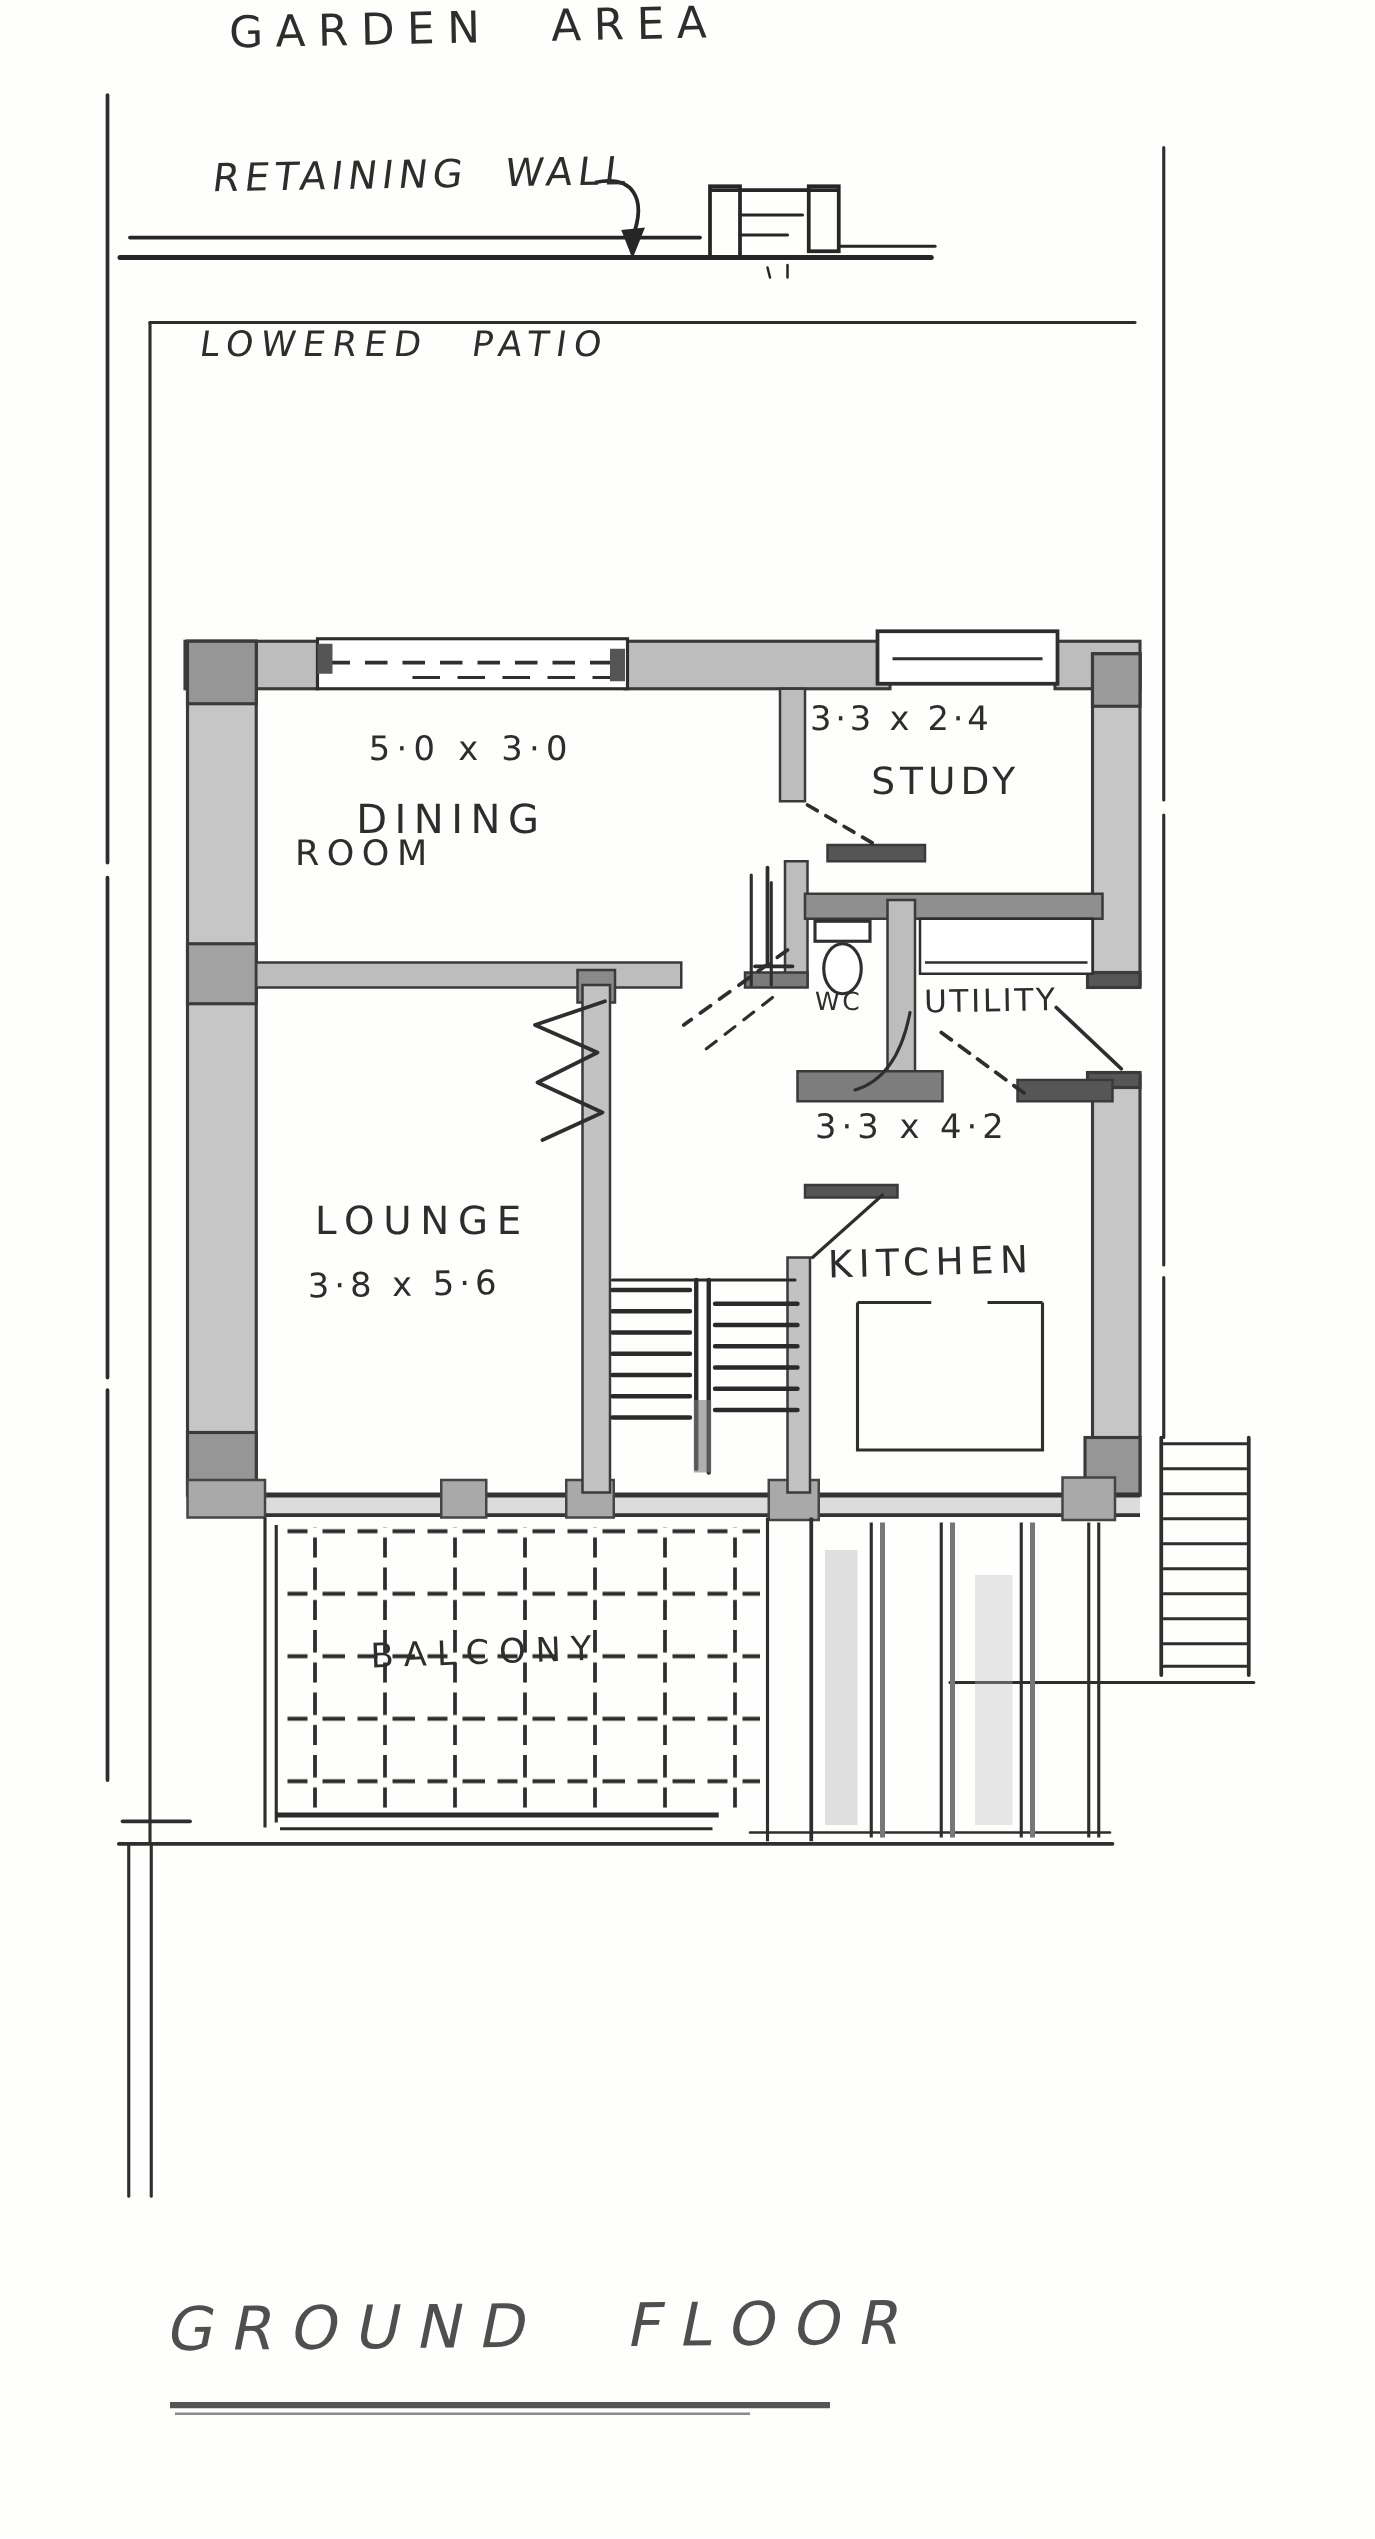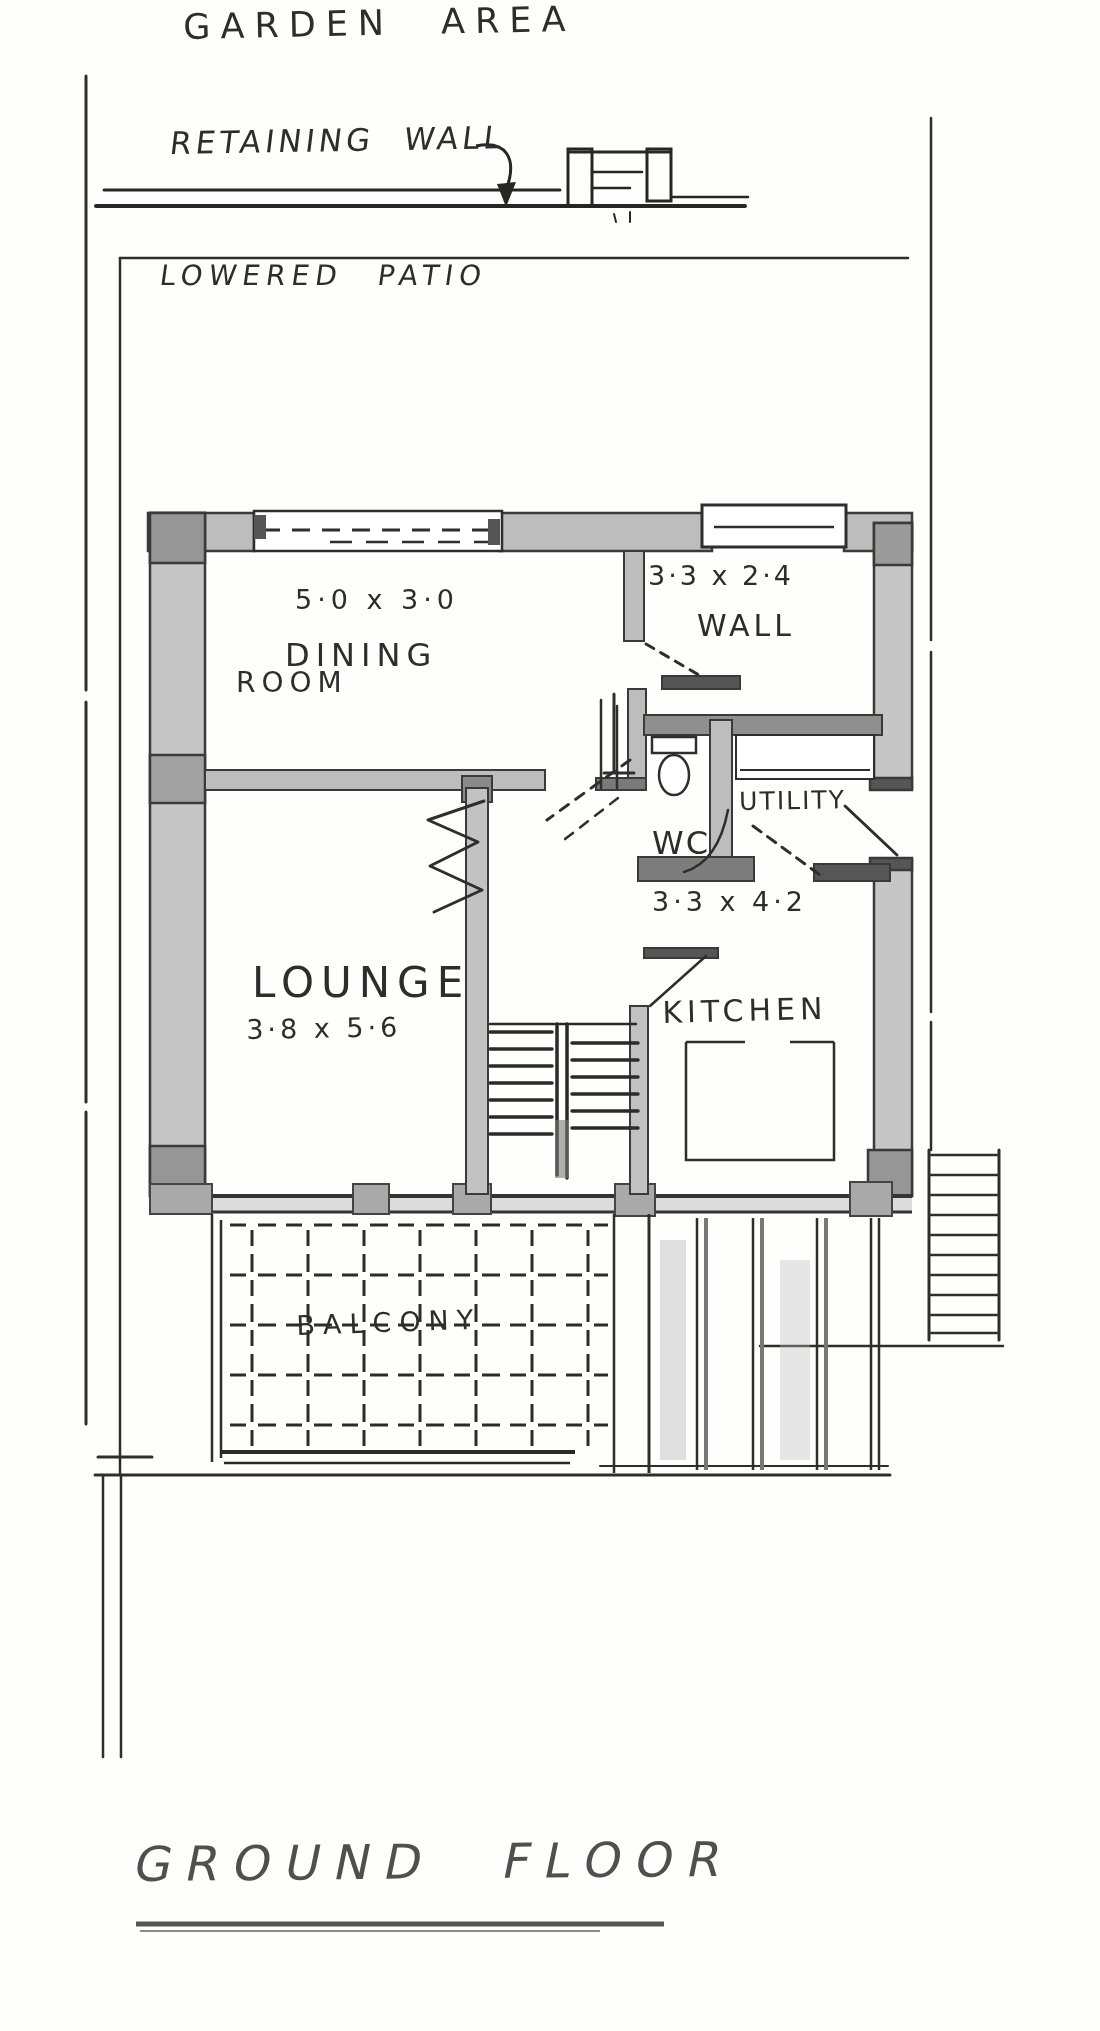--- a/index.html
+++ b/index.html
@@ -8,25 +8,25 @@
   svg{position:absolute;left:0;top:0;}
   .lbl{position:absolute;color:#2d2d2d;white-space:nowrap;transform-origin:left top;line-height:1;}
   .t-garden{left:183px;top:10px;font-size:35px;letter-spacing:10px;word-spacing:26px;transform:rotate(-1.2deg);}
   .t-retain{left:172px;top:128px;font-size:31px;letter-spacing:4px;word-spacing:16px;transform:skewX(-8deg) rotate(-1deg);}
   .t-patio{left:162px;top:262px;font-size:28px;letter-spacing:6px;word-spacing:20px;transform:skewX(-8deg);}
   .t-dindims{left:295px;top:586px;font-size:27px;letter-spacing:5px;}
   .t-dining{left:285px;top:623px;font-size:32px;letter-spacing:6px;margin-top:16px;}
   .t-room{left:236px;top:669px;font-size:28px;letter-spacing:6px;}
   .t-studims{left:648px;top:562px;font-size:27px;letter-spacing:3px;}
   .t-study{left:697px;top:611px;font-size:30px;letter-spacing:4px;}
-  .t-wc{left:652px;top:791px;font-size:32px;letter-spacing:2px;margin-top:36px;}
+  .t-wc{left:652px;top:791px;font-size:20px;letter-spacing:2px;}
   .t-utility{left:739px;top:789px;font-size:25px;letter-spacing:2px;transform:rotate(-1deg);}
   .t-kitdims{left:652px;top:888px;font-size:27px;letter-spacing:4px;}
   .t-kitchen{left:662px;top:998px;font-size:30px;letter-spacing:5px;transform:rotate(-1.5deg);}
-  .t-lounge{left:252px;top:962px;font-size:42px;letter-spacing:7px;}
+  .t-lounge{left:252px;top:962px;font-size:31px;letter-spacing:7px;}
   .t-loudims{left:246px;top:1016px;font-size:27px;letter-spacing:4px;transform:rotate(-1deg);}
   .t-balcony{left:296px;top:1312px;font-size:27px;letter-spacing:8px;transform:rotate(-2deg);}
   .t-title{left:140px;top:1840px;font-size:48px;letter-spacing:14px;word-spacing:38px;
            color:#4f4f4f;transform:skewX(-12deg) rotate(-0.5deg);}
 </style>
 </head>
 <body>
 
 <div id="page">
 
@@ -195,21 +195,21 @@
 
 <div class="lbl t-garden">GARDEN AREA</div>
 <div class="lbl t-retain">RETAINING WALL</div>
 <div class="lbl t-patio">LOWERED PATIO</div>
 
 <div class="lbl t-dindims">5·0 x 3·0</div>
 <div class="lbl t-dining">DINING</div>
 <div class="lbl t-room">ROOM</div>
 
 <div class="lbl t-studims">3·3 x 2·4</div>
-<div class="lbl t-study">WALL</div>
+<div class="lbl t-study">STUDY</div>
 
 <div class="lbl t-wc">WC</div>
 <div class="lbl t-utility">UTILITY</div>
 
 <div class="lbl t-kitdims">3·3 x 4·2</div>
 <div class="lbl t-kitchen">KITCHEN</div>
 
 <div class="lbl t-lounge">LOUNGE</div>
 <div class="lbl t-loudims">3·8 x 5·6</div>
 

